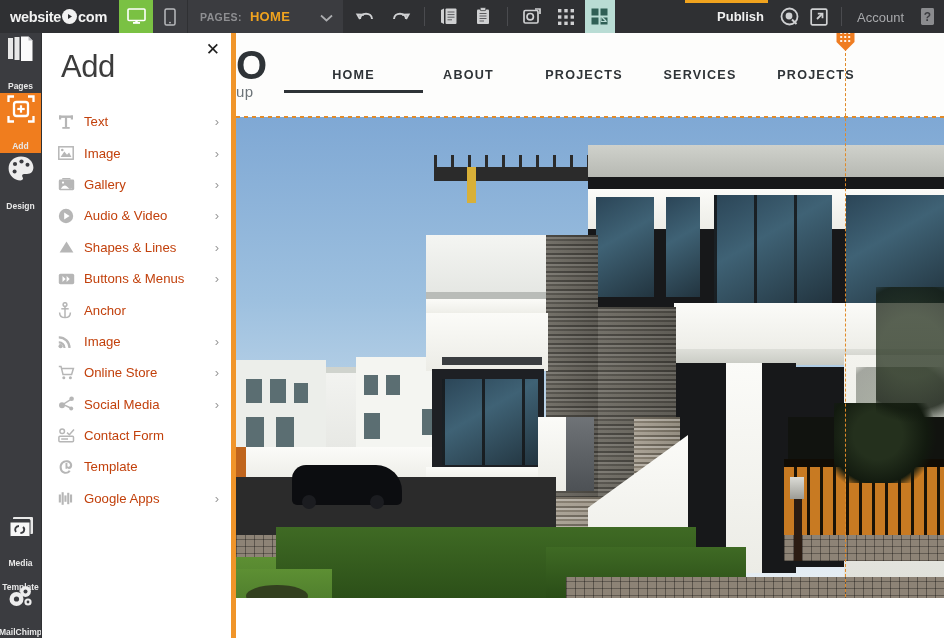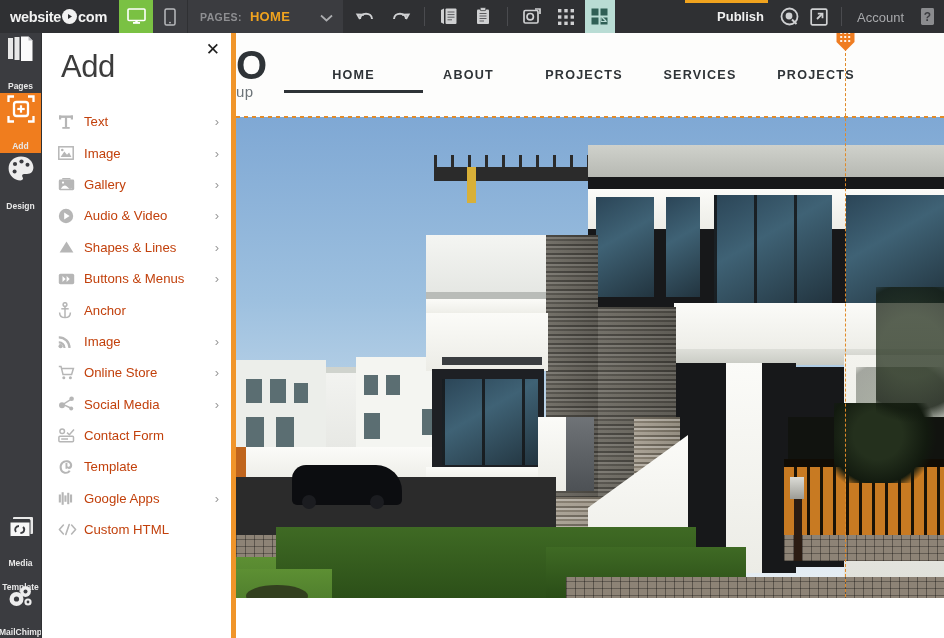--- a/index.html
+++ b/index.html
@@ -706,32 +706,20 @@
               <rect x="6.4" y="4.4" width="2.1" height="6.4"></rect>
               <rect x="9.2" y="1.8" width="2.1" height="11.4"></rect>
               <rect x="12" y="3.5" width="2.1" height="8"></rect>
             </g>
           </svg>
         </span>
         <span class="p-lbl">Google Apps</span>
         <span class="p-chev">›</span>
       </div>
 
-      <div class="p-item">
-        <span class="p-ico">
-          <svg width="19" height="13" viewBox="0 0 19 13">
-            <g fill="none" stroke="#b6b6b6" stroke-width="1.6" stroke-linejoin="round" stroke-linecap="round">
-              <polyline points="5.4,2 1.4,6.5 5.4,11"></polyline>
-              <polyline points="13.6,2 17.6,6.5 13.6,11"></polyline>
-              <line x1="11.2" y1="1.6" x2="7.8" y2="11.4"></line>
-            </g>
-          </svg>
-        </span>
-        <span class="p-lbl">Custom HTML</span>
-      </div>
 
     </div>
   </div>
 
   <div class="canvas">
 
     <div class="orange-edge"></div>
 
     <div class="site-header">
       <div class="site-logo">

